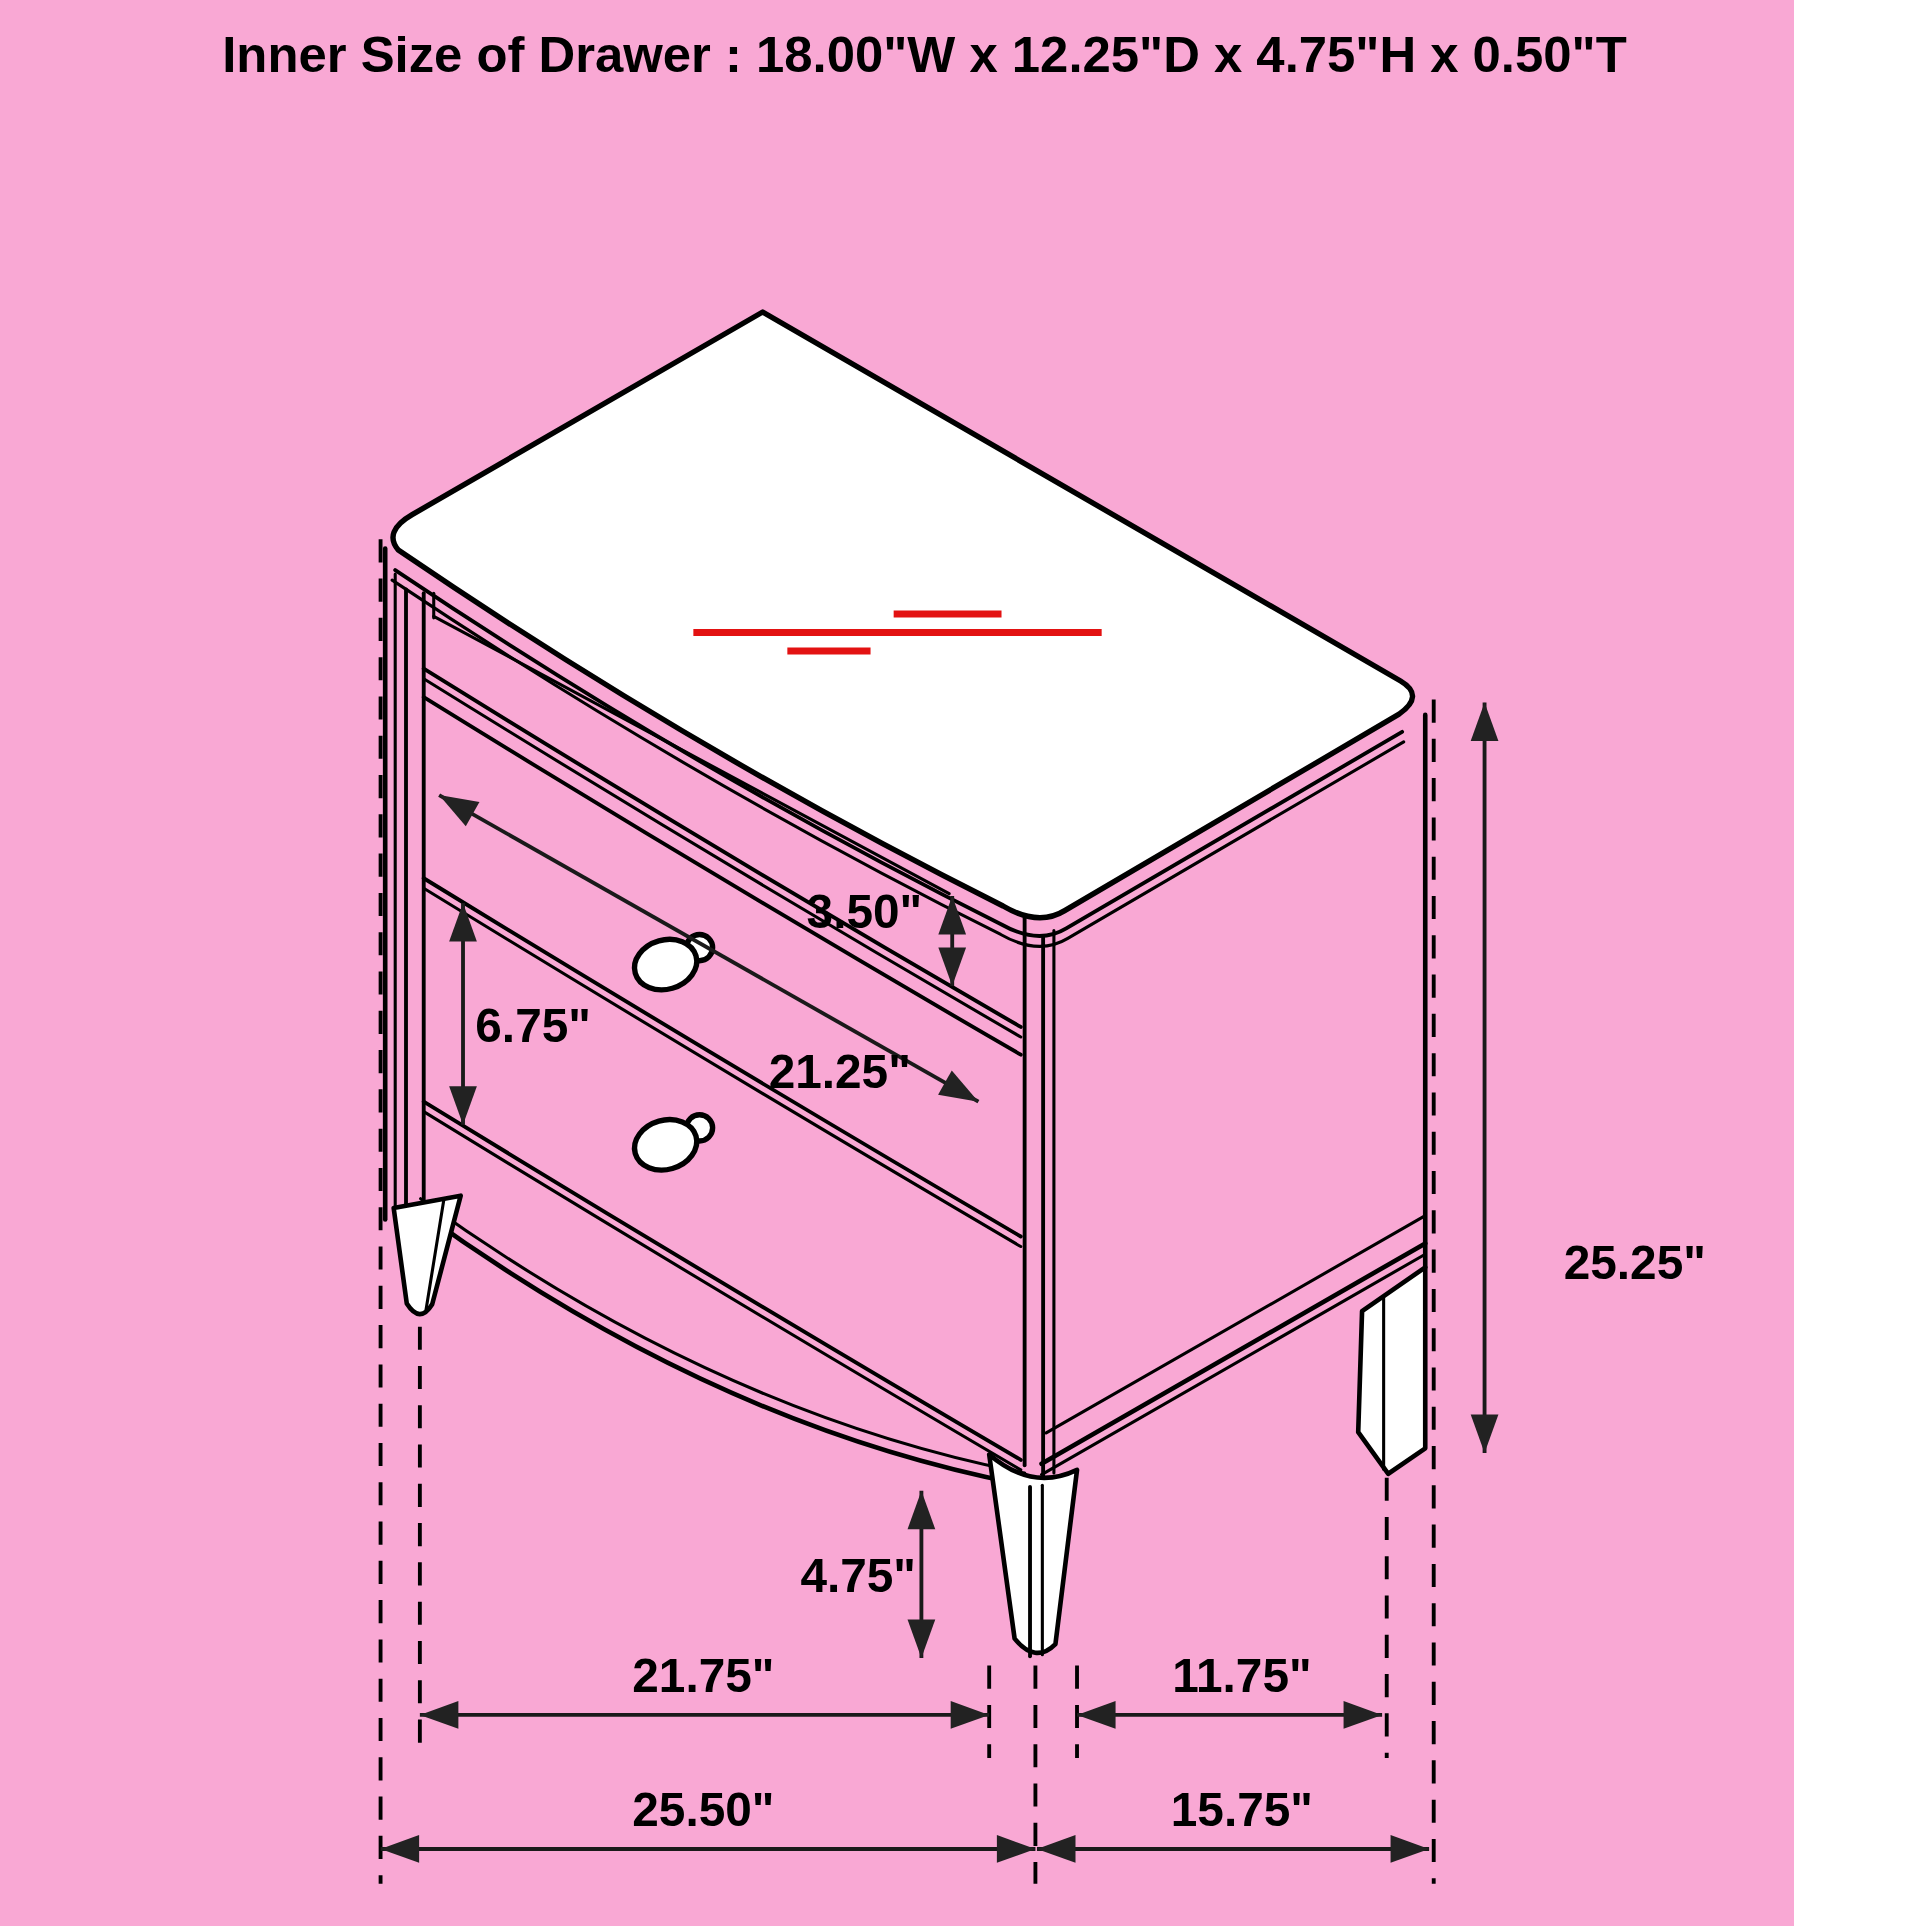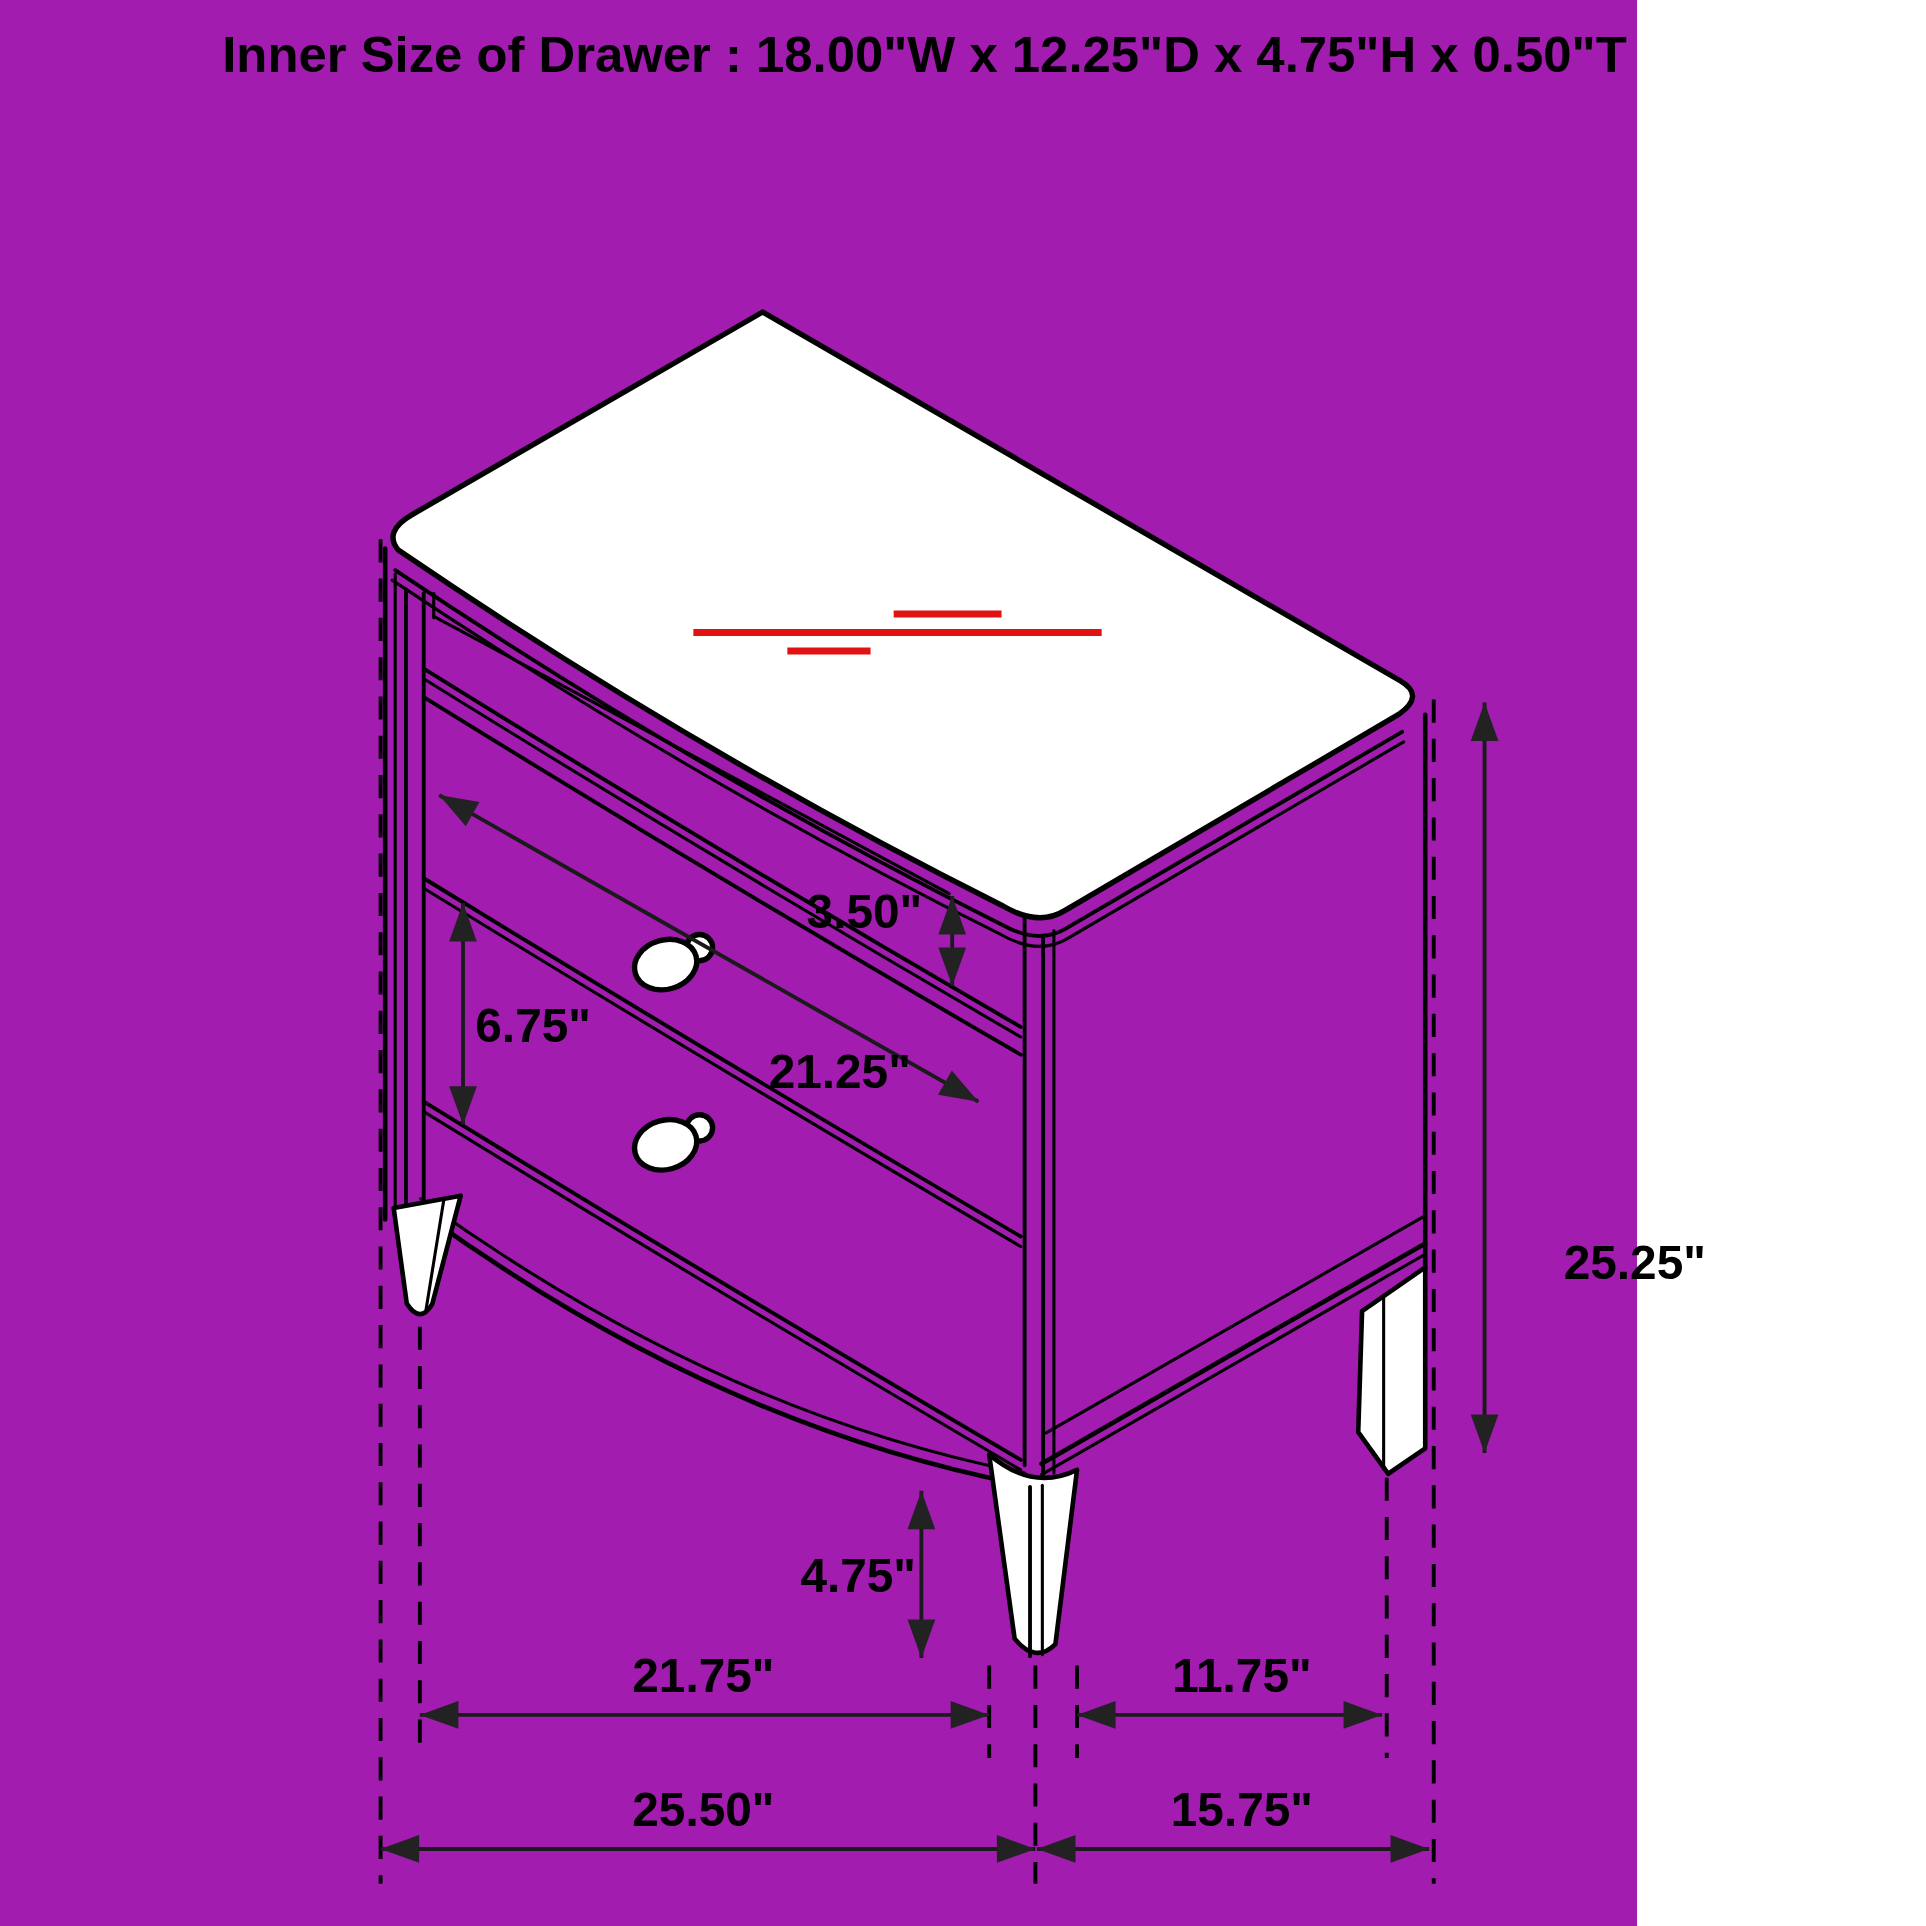--- a/index.html
+++ b/index.html
@@ -1,16 +1,16 @@
 <!DOCTYPE html>
 <html style="font-size:12.3px"><head>
 <meta charset="utf-8">
 <style>
   html,body{margin:0;padding:0;background:#ffffff;}
-  .page{width:1637px;height:1926px;position:relative;background:#a21caf;
+  .page{width:1794px;height:1926px;position:relative;background:#f9a8d4;
         font-family:"Liberation Sans", sans-serif;}
   svg{display:block;}
   text{font-family:"Liberation Sans", sans-serif;font-weight:bold;fill:#000;}
   .title-text{font-size:66px;}
   .dim-text{font-size:62px;}
 </style>
 </head>
 <body>
 
 <div class="page">

